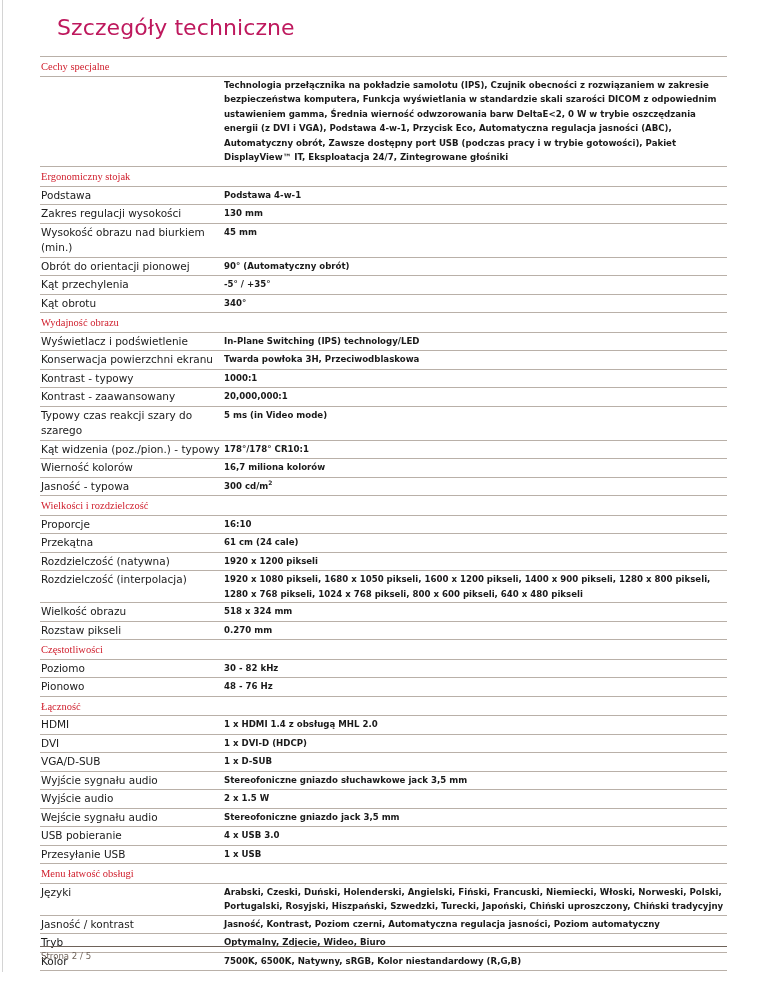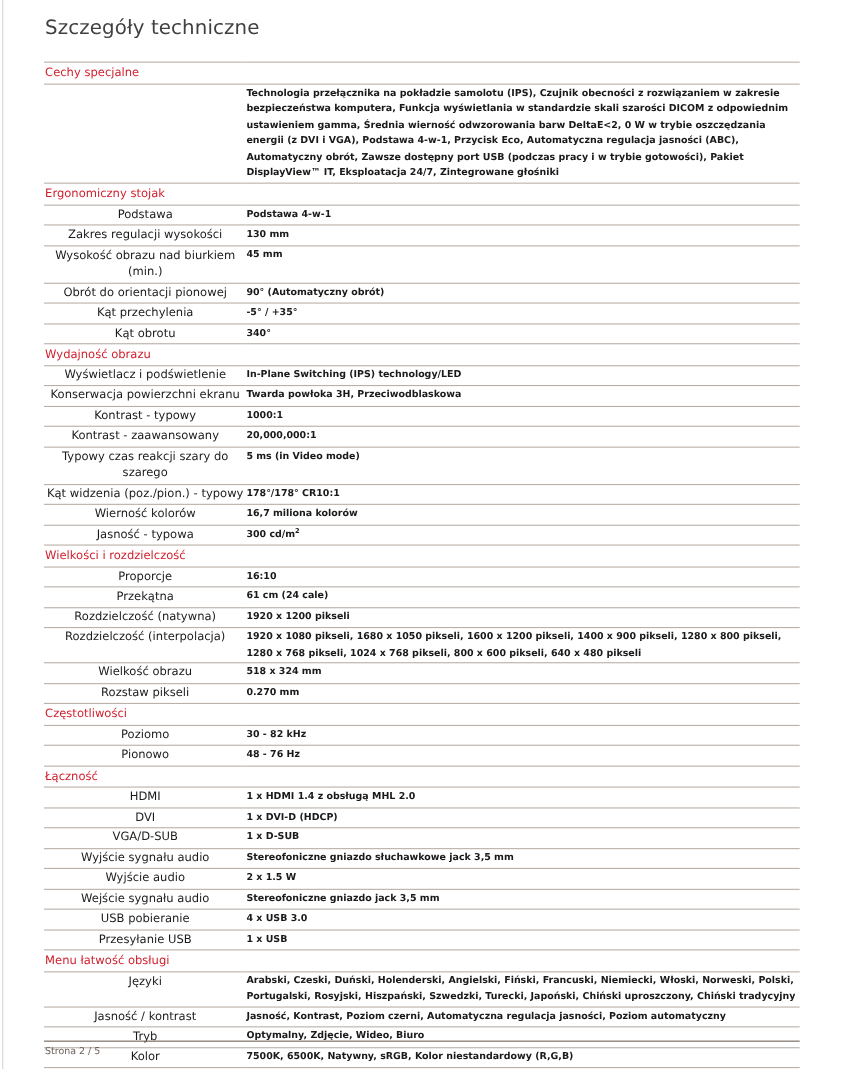--- a/index.html
+++ b/index.html
@@ -9,57 +9,56 @@
     color: #1a1a1a;
   }
   .page-border {
     position: absolute; left: 2px; top: 0; width: 1px; height: 972px;
     background: #d4d4d4;
   }
   .content {
     position: absolute; left: 40px; top: 0; width: 687px;
   }
   .title {
-    position: absolute; top: 15px; left: 1px;
-    font-size: 18px; font-weight: normal; color: #404040;
+    position: absolute; top: 15px; left: 17px;
+    font-size: 22px; font-weight: normal; color: #be185d;
     letter-spacing: 0.1px;
     margin: 0;
   }
   table.specs {
     position: absolute; top: 56px; left: 0; width: 687px;
     border-collapse: collapse;
     border-top: 1px solid #b9b0a8;
   }
   table.specs td {
     border-bottom: 1px solid #b9b0a8;
     vertical-align: top;
     padding: 1px 0 1px 1px;
     line-height: 15.5px;
   }
   td.label {
     width: 182px;
     font-size: 10.5px;
     color: #1a1a1a;
     padding-top: 2px;
-    text-align: center;
   }
   td.value {
     font-size: 8.6px;
     color: #1a1a1a;
     padding-top: 2px;
     padding-left: 1px;
     font-weight: bold;
   }
   tr.section td {
     color: #d0202e;
     font-size: 10.5px;
     padding-top: 2px;
   }
   tr.row td { height: 14.5px; }
-  tr.section td { height: 14.5px; }
+  tr.section td { height: 14.5px; font-family: Liberation Serif, serif; }
   td.value.multi { line-height: 14.6px; }
   .footer-line {
     position: absolute; top: 946px; left: 40px; width: 687px; height: 1px;
     background: #6e6259;
   }
   .footer-left {
     position: absolute; top: 951px; left: 41px;
     font-size: 8.6px; color: #6e6259;
   }
   .footer-right {

